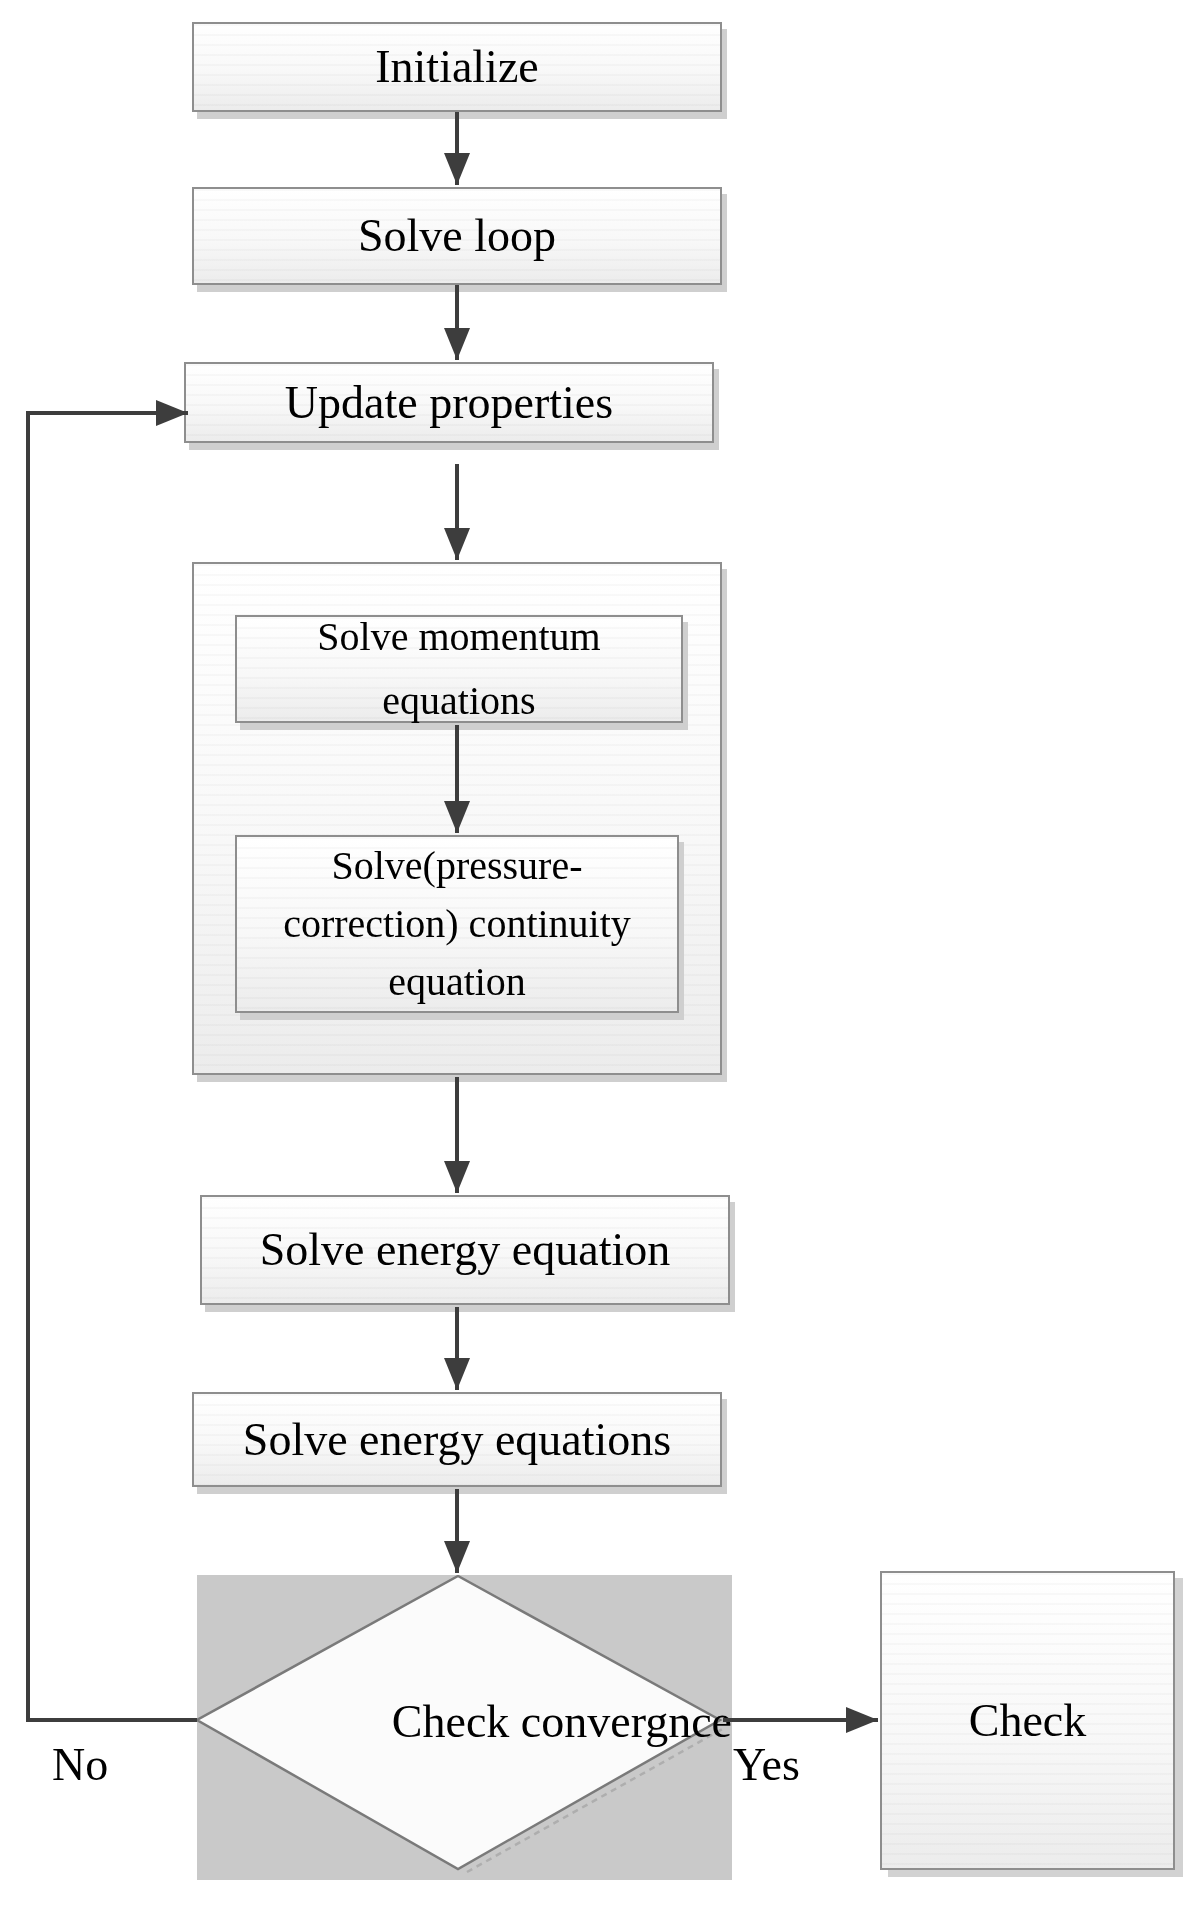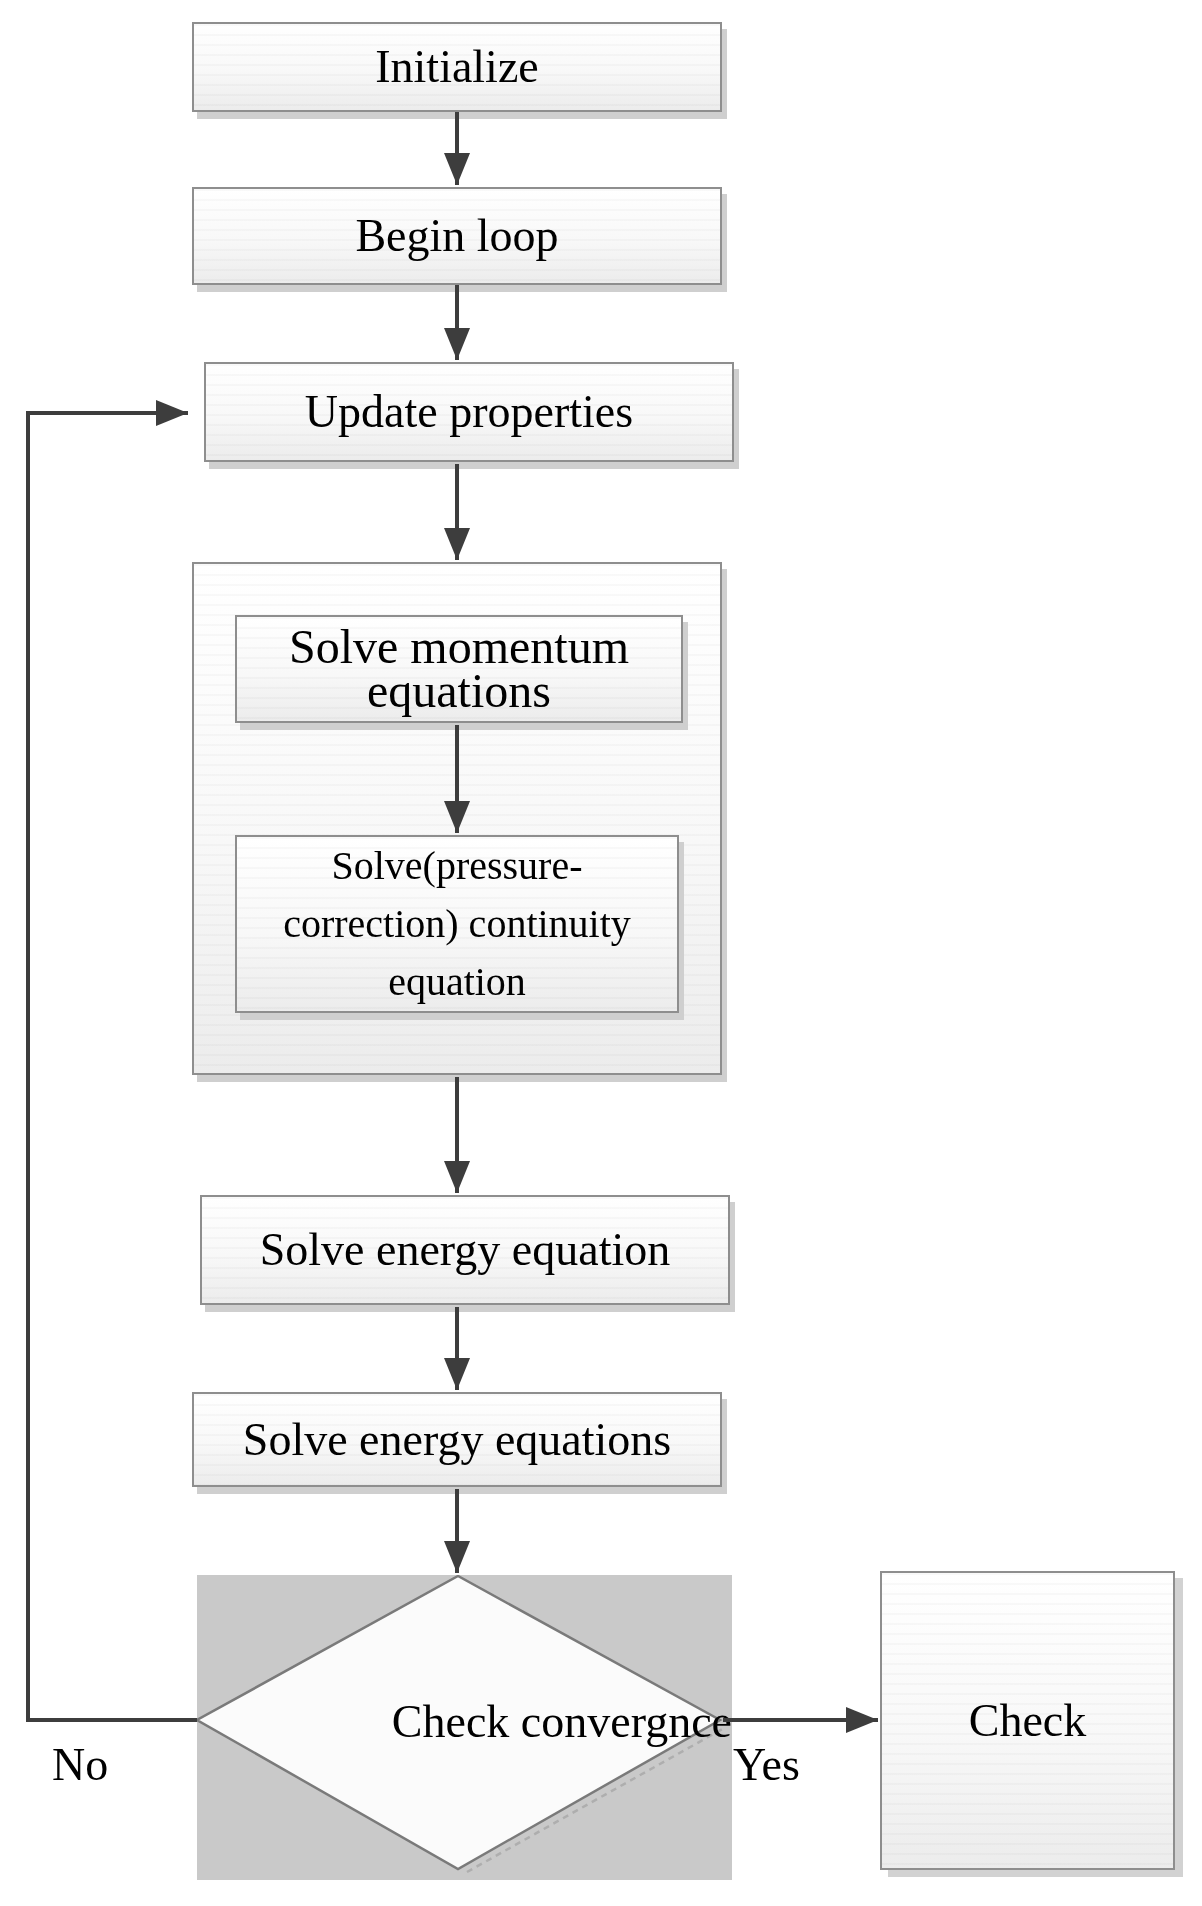--- a/index.html
+++ b/index.html
@@ -28,24 +28,24 @@
     justify-content: center;
     text-align: center;
   }
   .node .label {
     font-size: 46px;
     line-height: 1.25;
     white-space: pre-line;
   }
   .node-initialize        { left: 192px; top: 22px;   width: 530px; height: 90px;  }
   .node-begin-loop        { left: 192px; top: 187px;  width: 530px; height: 98px;  }
-  .node-update-properties { left: 204px; top: 362px;  width: 530px; height: 100px; }
+  .node-update-properties { left: 184px; top: 362px;  width: 530px; height: 81px; }
   .group-inner-loop       { left: 192px; top: 562px;  width: 530px; height: 513px; }
   .node-solve-momentum    { left: 235px; top: 615px;  width: 448px; height: 108px; }
-  .node-solve-momentum .label { font-size: 48px; line-height: 44px; }
+  .node-solve-momentum .label { font-size: 40px; line-height: 64px; }
   .node-solve-pressure    { left: 235px; top: 835px;  width: 444px; height: 178px; }
   .node-solve-pressure .label { font-size: 40px; line-height: 58px; }
   .node-solve-energy      { left: 192px; top: 1195px; width: 530px; height: 110px; margin-left: 8px; }
   .node-solve-scalar      { left: 192px; top: 1392px; width: 530px; height: 95px;  }
   .node-stop              { left: 880px; top: 1571px; width: 295px; height: 299px; box-shadow: 8px 7px 0 #d2d2d2; }
 
   
   .decision-region {
     position: absolute;
     left: 197px; top: 1575px;
@@ -82,21 +82,21 @@
 </head>
 <body>
 
 <div class="canvas">
 
   <div class="node node-initialize">
     <span class="label">Initialize</span>
   </div>
 
   <div class="node node-begin-loop">
-    <span class="label">Begin loop</span>
+    <span class="label">Solve loop</span>
   </div>
 
   <div class="node node-update-properties">
     <span class="label">Update properties</span>
   </div>
 
   <div class="node group-inner-loop"></div>
 
   <div class="node node-solve-momentum">
     <span class="label">Solve momentum

